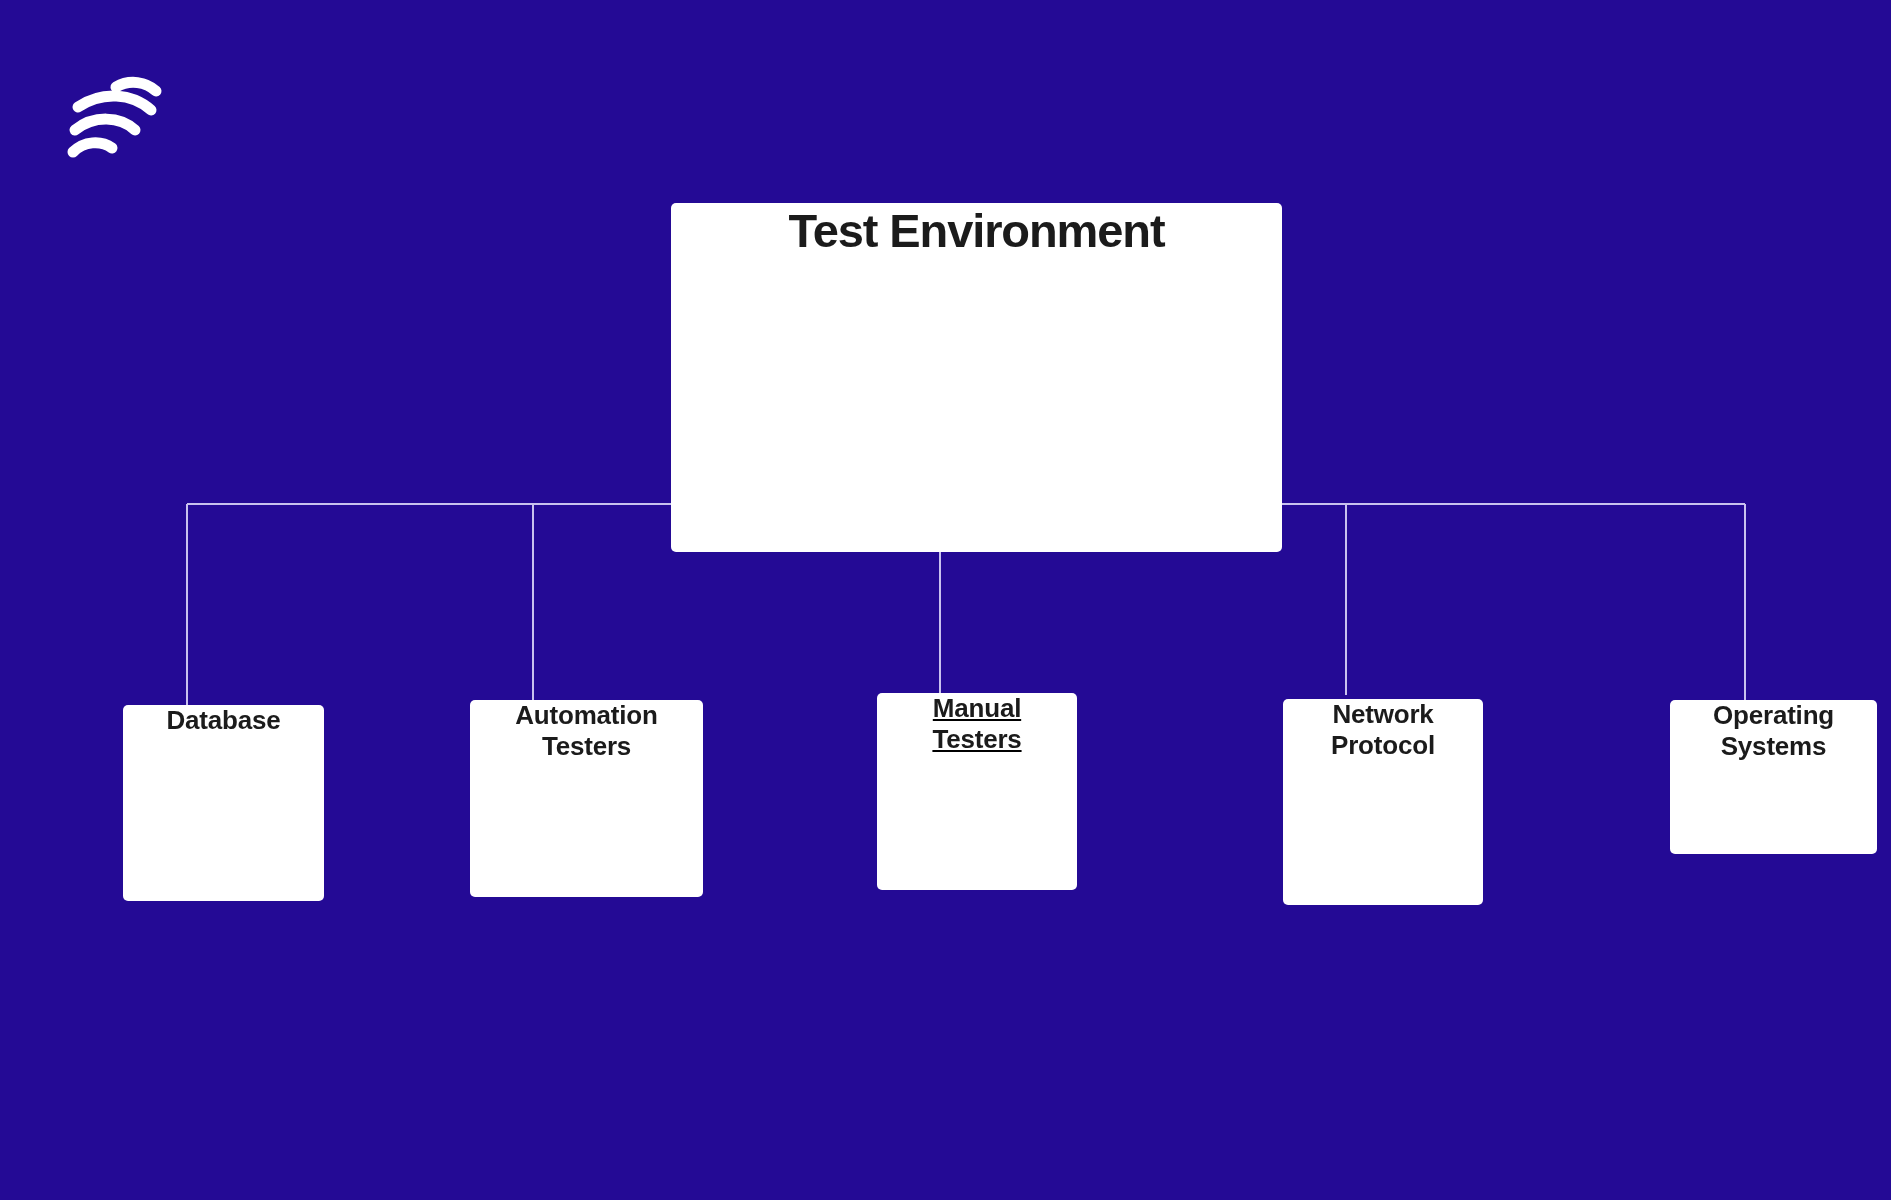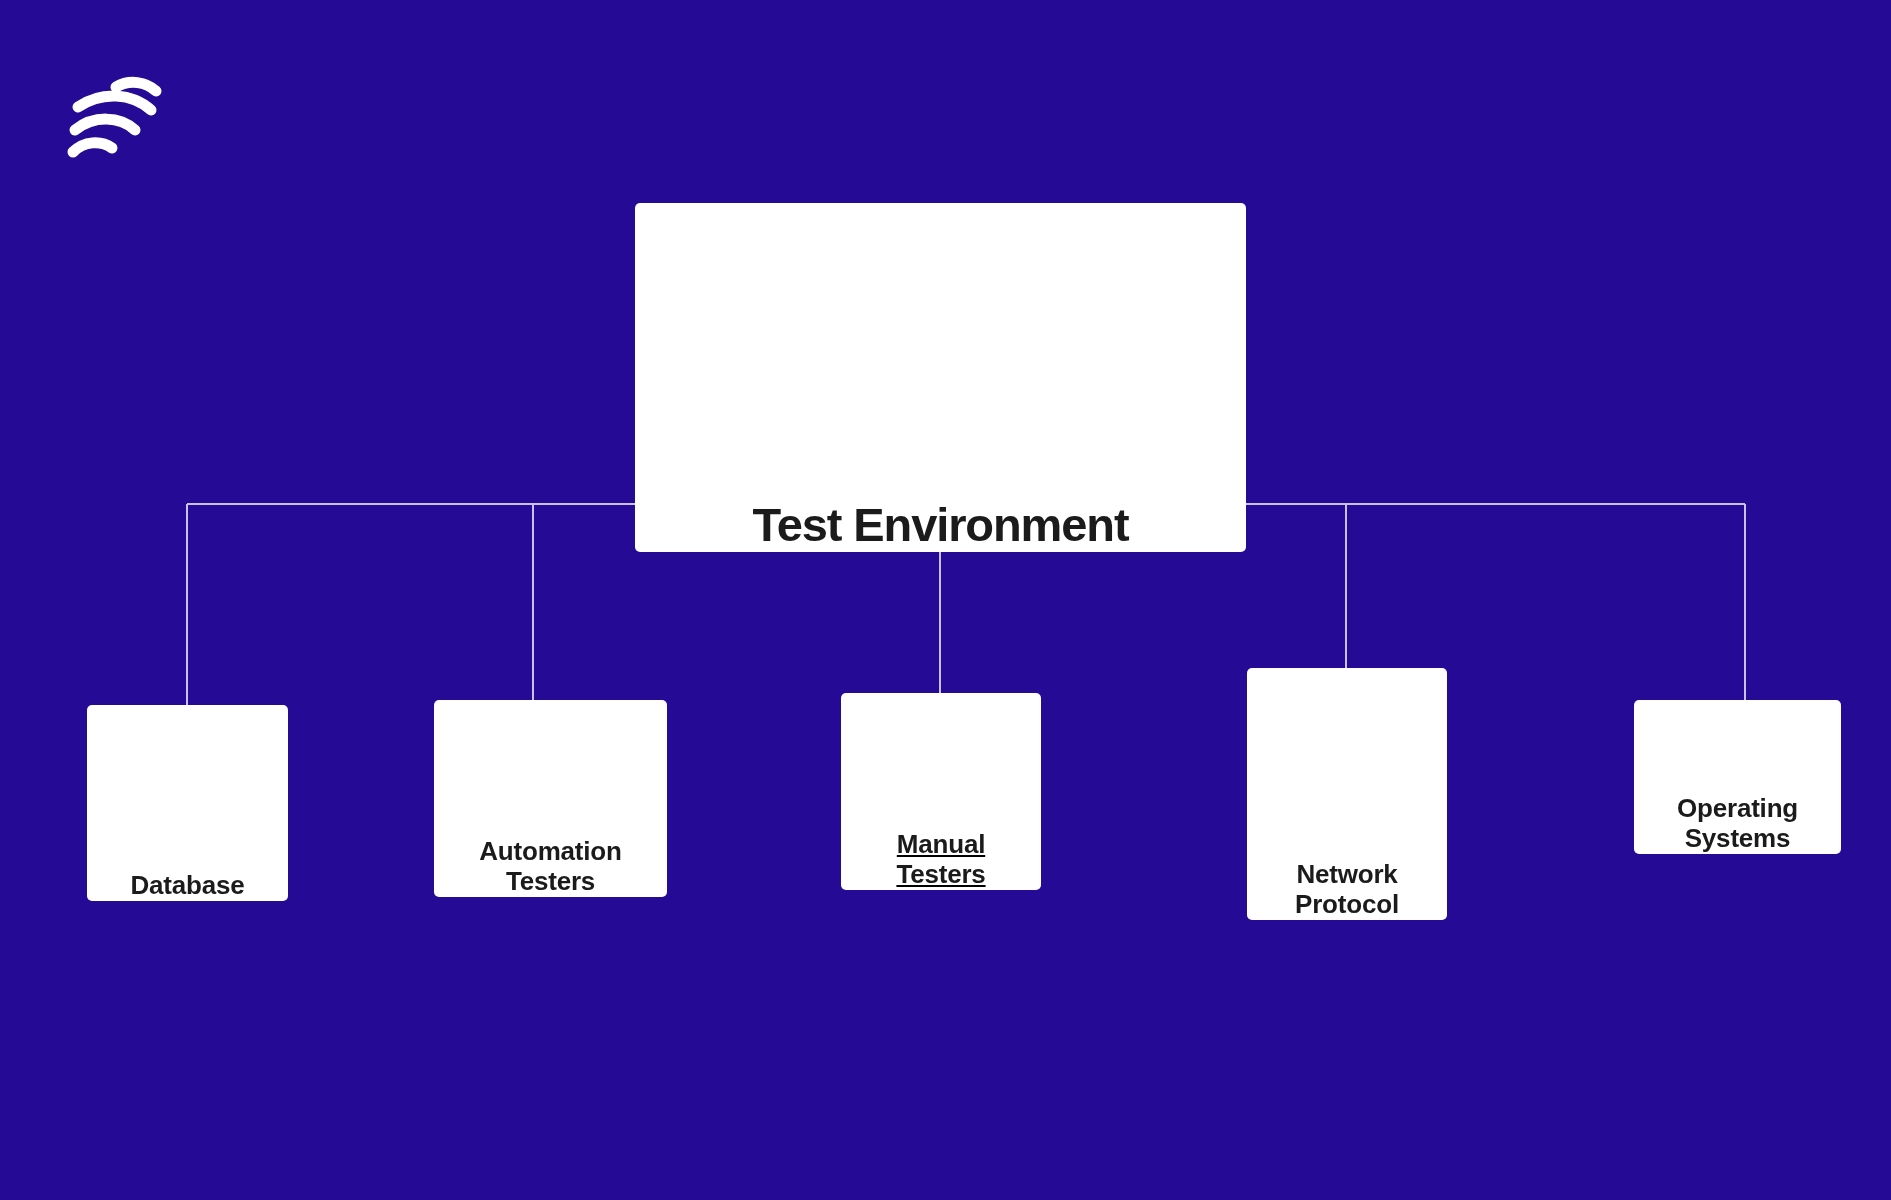--- a/index.html
+++ b/index.html
@@ -38,24 +38,25 @@
     height: 1200px;
     pointer-events: none;
   }
 
   
   .node {
     position: absolute;
     background: #ffffff;
     border-radius: 5px;
     display: flex;
-    align-items: flex-end;
+    align-items: flex-start;
     justify-content: center;
     box-sizing: border-box;
     text-align: center;
+    margin-left: 36px;
   }
 
   .node-label {
     color: #1b1b1b;
     font-family: "Liberation Sans", sans-serif;
     font-weight: bold;
     letter-spacing: -0.2px;
     line-height: 1.18;
     white-space: pre-line;
   }
@@ -73,21 +74,21 @@
   }
 
   
   .node-child .node-label {
     font-size: 26px;
   }
 
   #node-database      { left: 87px;   top: 705px; width: 201px; height: 196px; }
   #node-automation    { left: 434px;  top: 700px; width: 233px; height: 197px; }
   #node-manual        { left: 841px;  top: 693px; width: 200px; height: 197px; text-decoration: underline; }
-  #node-network       { left: 1247px; top: 668px; width: 200px; height: 252px; }
+  #node-network       { left: 1247px; top: 699px; width: 200px; height: 206px; }
   #node-operating     { left: 1634px; top: 700px; width: 207px; height: 154px; }
 </style>
 </head>
 <body>
 
 <div id="canvas">
 
   <svg id="brand-logo" viewBox="0 0 110 110" xmlns="http://www.w3.org/2000/svg" aria-hidden="true">
     <g fill="none" stroke="#ffffff" stroke-linecap="round">
       <path d="M58 29 C72 21, 88 24, 98 33" stroke-width="11"></path>

